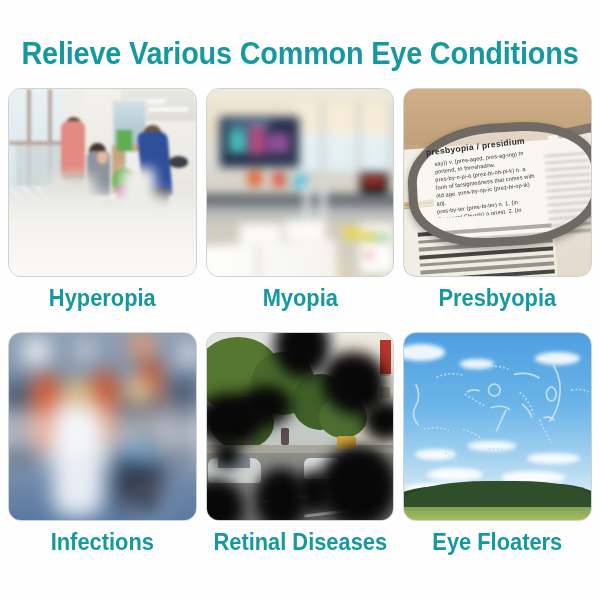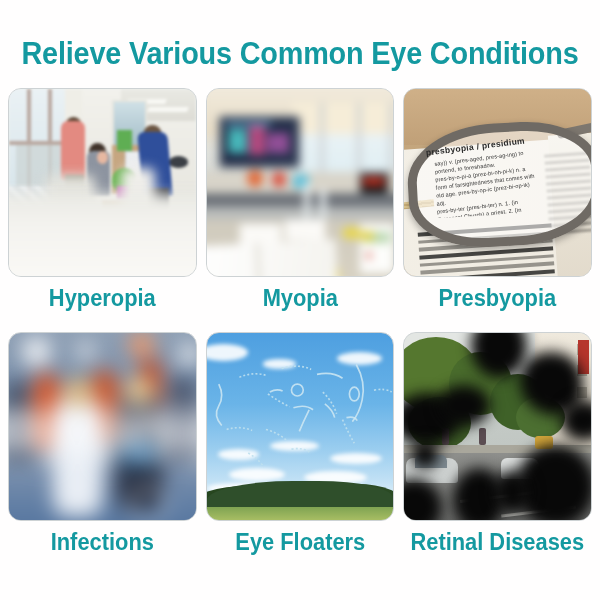--- a/index.html
+++ b/index.html
@@ -428,20 +428,60 @@
               <div class="glow g4"></div>
               <div class="ring r1"></div>
               <div class="ring r2"></div>
               <div class="ring r3"></div>
               <div class="ring r4"></div>
 
             </div>
           </div>
         </div>
         <div class="label">Infections</div>
+      </div>
+
+      <div class="cell">
+        <div class="tile t5">
+          <div class="scene">
+            <div class="sky"></div>
+            <div class="bldg">
+              <i class="bw1"></i>
+                <i class="bw2"></i>
+                <i class="bw3"></i>
+            </div>
+            <div class="red"></div>
+            <div class="tree tr1"></div>
+            <div class="tree tr2"></div>
+            <div class="tree tr3"></div>
+            <div class="tree tr5"></div>
+            <div class="tree tr4"></div>
+            <div class="sidewalk"></div>
+            <div class="ped" style="left:20%"></div>
+            <div class="ped" style="left:40%"></div>
+            <div class="yel"></div>
+            <div class="road"></div>
+            <div class="lane"></div>
+            <div class="lane2"></div>
+            <div class="car c1"></div>
+            <div class="car c1w"></div>
+            <div class="car c2"></div>
+            <div class="blob bl1"></div>
+            <div class="blob bl2"></div>
+            <div class="blob bl3"></div>
+            <div class="blob bl4"></div>
+            <div class="blob bl5"></div>
+            <div class="blob bl6"></div>
+            <div class="blob bl7"></div>
+            <div class="blob bl8"></div>
+            <div class="blob bl9"></div>
+            <div class="blob bl10"></div>
+          </div>
+        </div>
+        <div class="label">Retinal Diseases</div>
       </div>
 
       <div class="cell">
         <div class="tile t6">
           <div class="scene">
             <div class="cloud cl1"></div>
             <div class="cloud cl2"></div>
             <div class="cloud cl3"></div>
             <div class="cloud cl4"></div>
             <div class="cloud cl5"></div>
@@ -473,55 +513,15 @@
               <path class="fld" d="M138,88 q6,14 12,24"></path>
               <path class="fl" d="M142,86 q8,-2 11,3"></path>
               <path class="fld" d="M42,122 q10,6 16,14"></path>
               <path class="fld" d="M86,118 q12,-2 20,4"></path>
               <path class="fl" d="M120,72 q8,6 10,14"></path>
             </svg>
           </div>
         </div>
         <div class="label">Eye Floaters</div>
       </div>
-
-      <div class="cell">
-        <div class="tile t5">
-          <div class="scene">
-            <div class="sky"></div>
-            <div class="bldg">
-              <i class="bw1"></i>
-                <i class="bw2"></i>
-                <i class="bw3"></i>
-            </div>
-            <div class="red"></div>
-            <div class="tree tr1"></div>
-            <div class="tree tr2"></div>
-            <div class="tree tr3"></div>
-            <div class="tree tr5"></div>
-            <div class="tree tr4"></div>
-            <div class="sidewalk"></div>
-            <div class="ped" style="left:20%"></div>
-            <div class="ped" style="left:40%"></div>
-            <div class="yel"></div>
-            <div class="road"></div>
-            <div class="lane"></div>
-            <div class="lane2"></div>
-            <div class="car c1"></div>
-            <div class="car c1w"></div>
-            <div class="car c2"></div>
-            <div class="blob bl1"></div>
-            <div class="blob bl2"></div>
-            <div class="blob bl3"></div>
-            <div class="blob bl4"></div>
-            <div class="blob bl5"></div>
-            <div class="blob bl6"></div>
-            <div class="blob bl7"></div>
-            <div class="blob bl8"></div>
-            <div class="blob bl9"></div>
-            <div class="blob bl10"></div>
-          </div>
-        </div>
-        <div class="label">Retinal Diseases</div>
-      </div>
     </div>
   </div>
 </div>
 
 </body></html>

